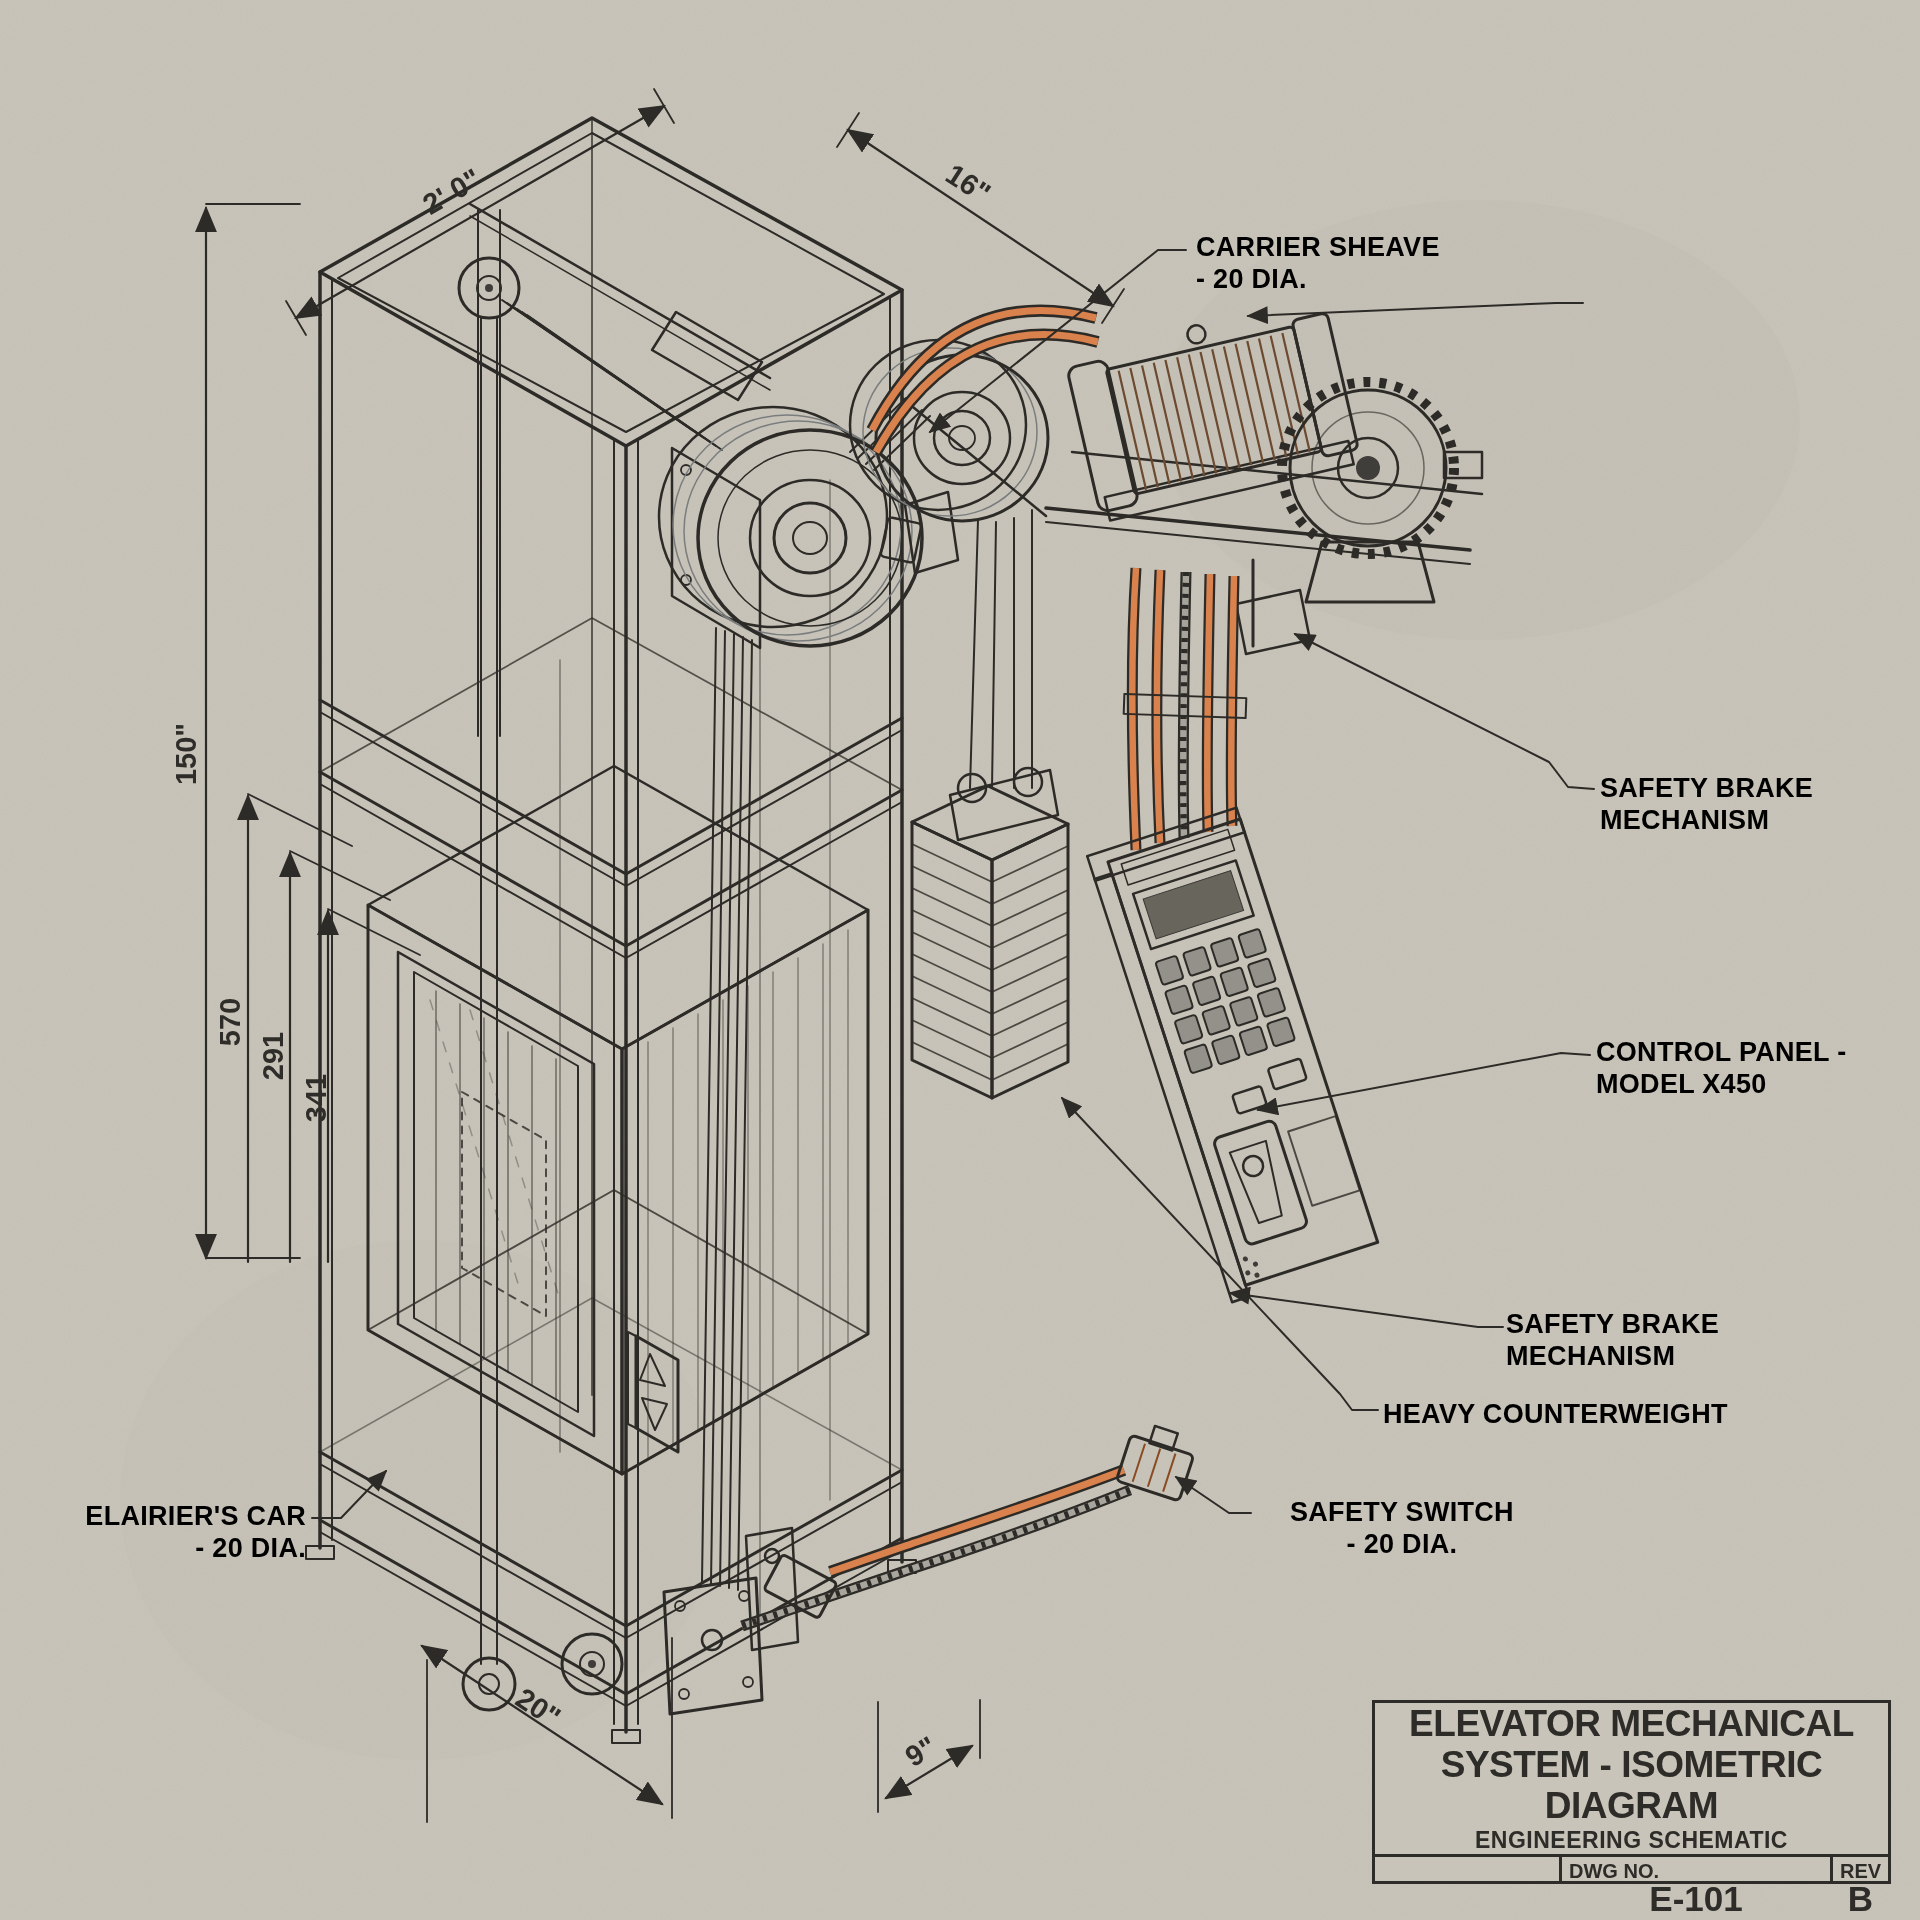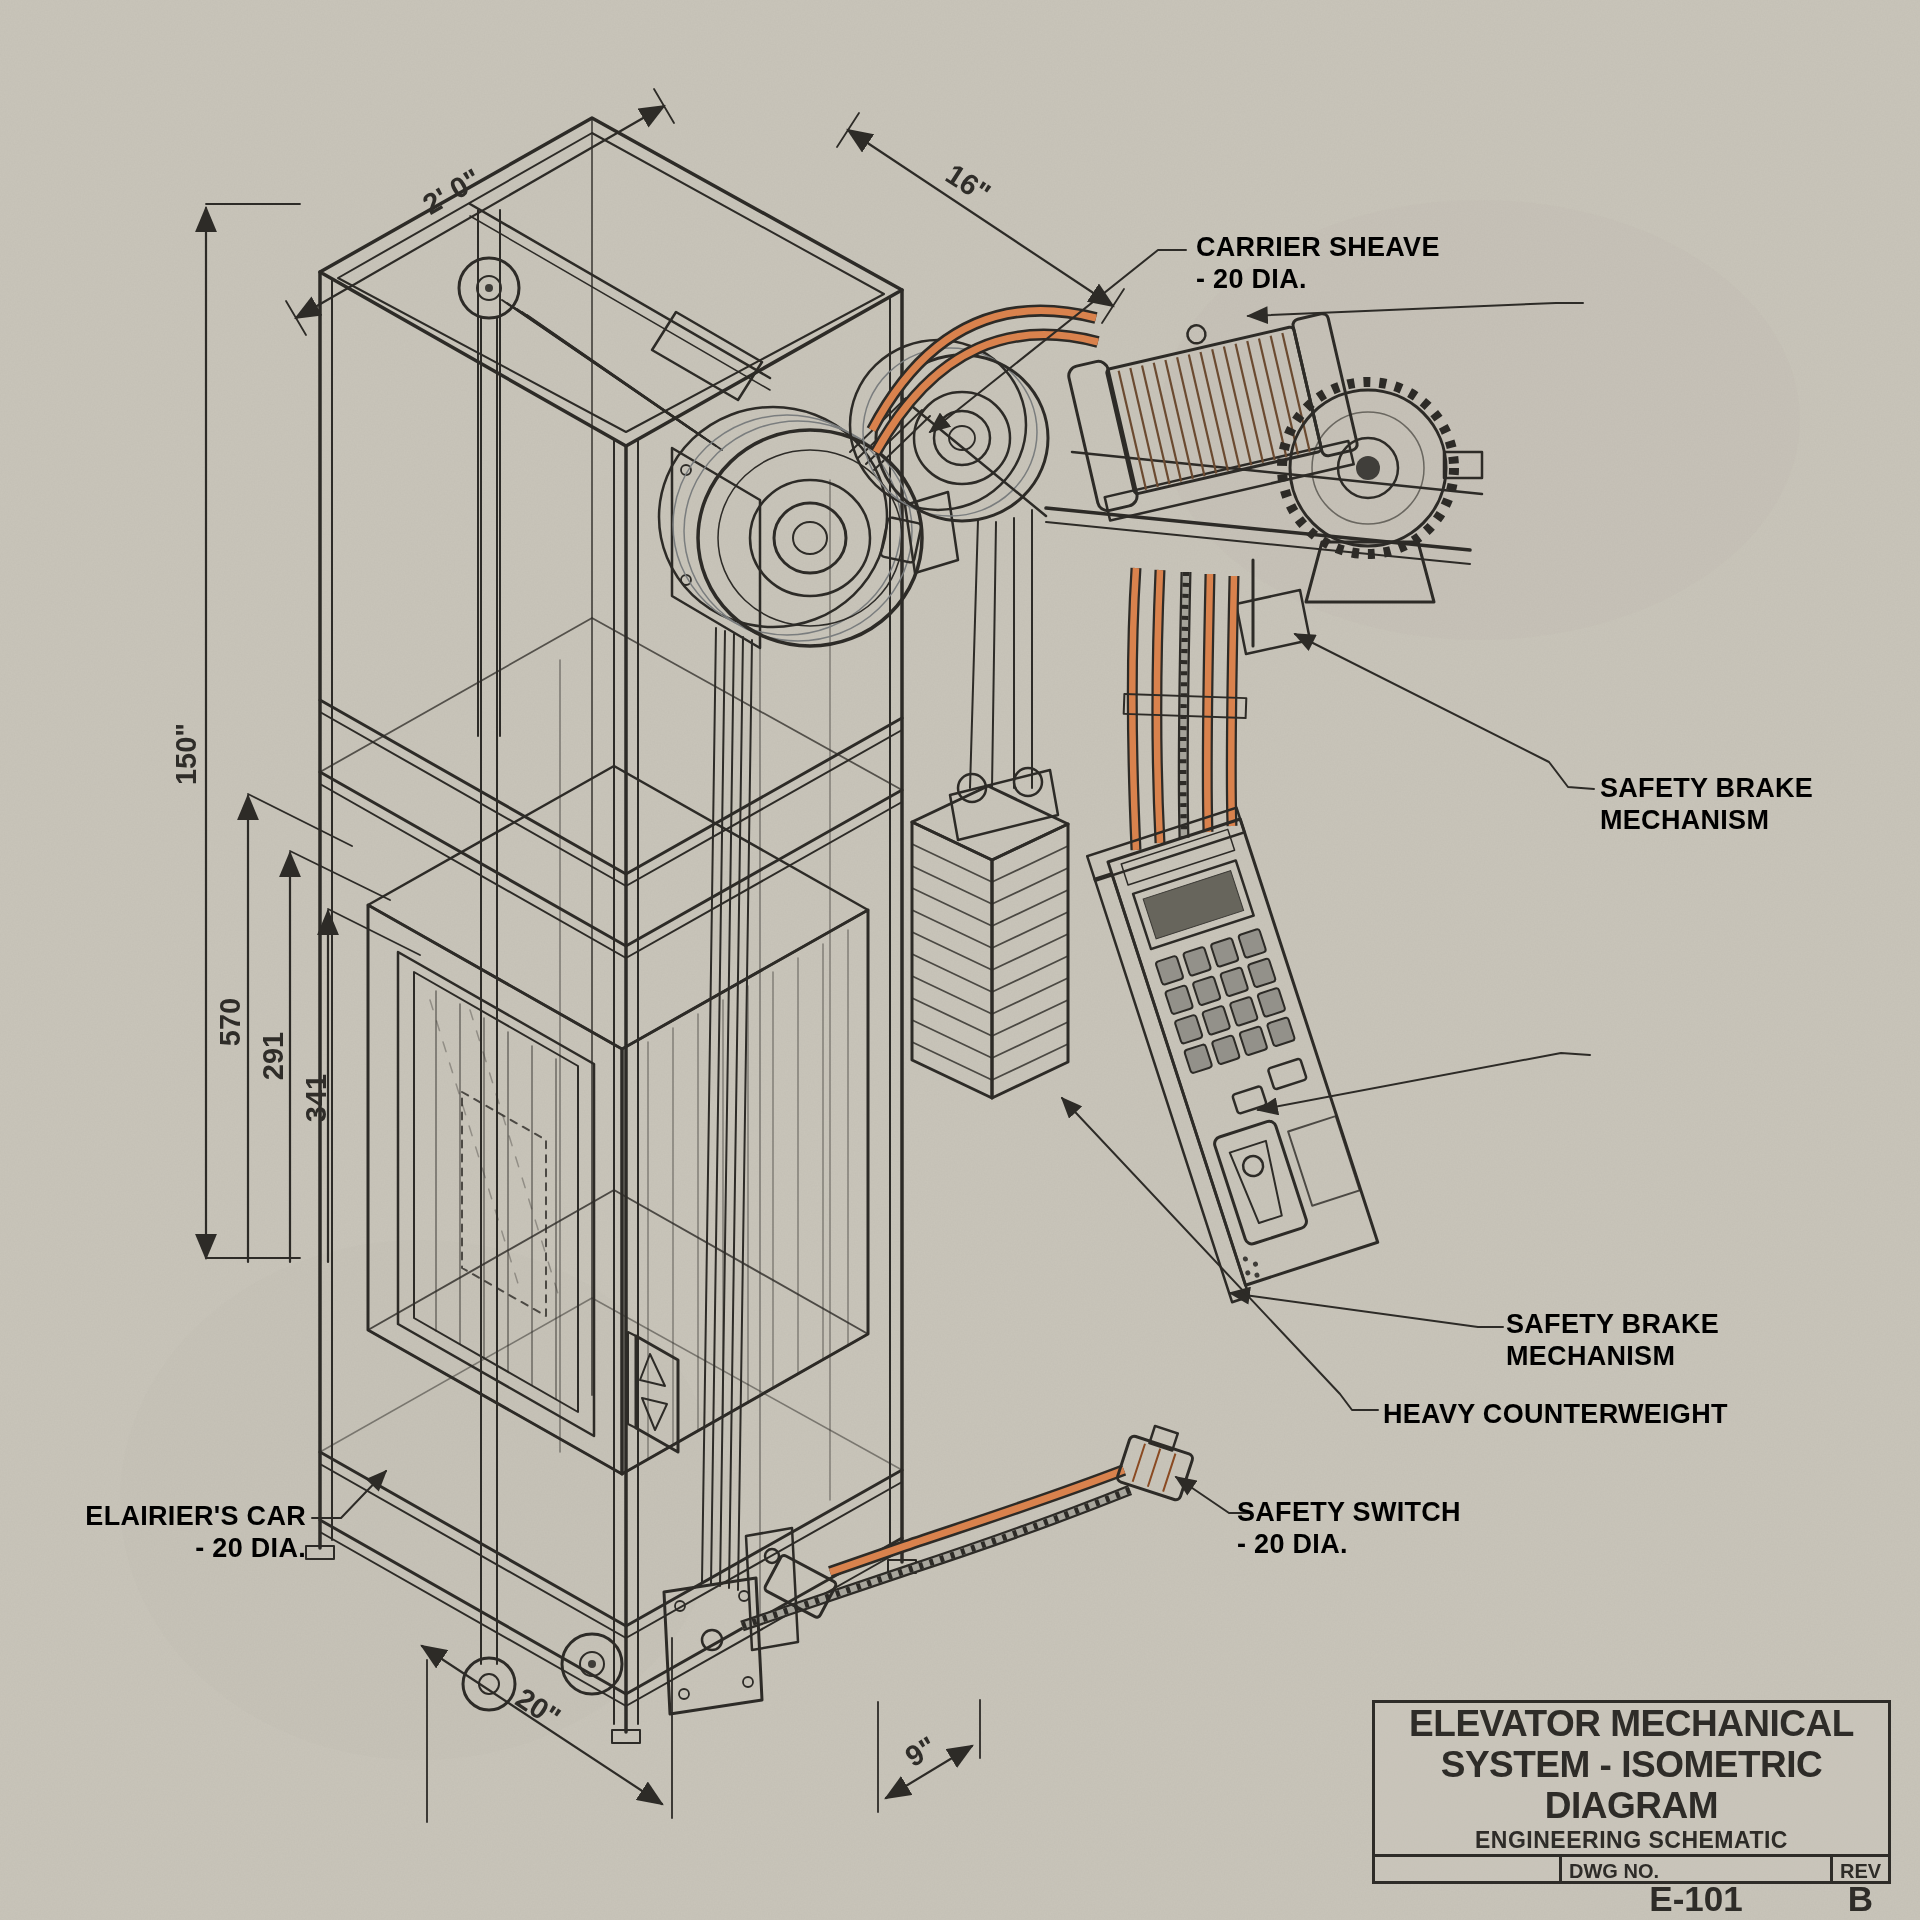--- a/index.html
+++ b/index.html
@@ -388,28 +388,32 @@
 </svg>
 
 <div class="callout" style="left:1196px;top:231px;">
   <div>CARRIER SHEAVE</div>
   <div>- 20 DIA.</div>
 </div>
 <div class="callout" style="left:1600px;top:772px;">
   <div>SAFETY BRAKE</div>
   <div>MECHANISM</div>
 </div>
+<div class="callout" style="left:1596px;top:1036px;">
+  <div>CONTROL PANEL -</div>
+  <div>MODEL X450</div>
+</div>
 <div class="callout" style="left:1506px;top:1308px;">
   <div>SAFETY BRAKE</div>
   <div>MECHANISM</div>
 </div>
 <div class="callout" style="left:1383px;top:1398px;">
   <div>HEAVY COUNTERWEIGHT</div>
 </div>
-<div class="callout" style="left:1237px;top:1496px;">
+<div class="callout" style="left:1290px;top:1496px;text-align:center;">
   <div>SAFETY SWITCH</div>
   <div>- 20 DIA.</div>
 </div>
 <div class="callout" style="right:1614px;top:1500px;text-align:right;">
   <div>ELAIRIER'S CAR</div>
   <div>- 20 DIA.</div>
 </div>
 
 <div class="dim" style="left:452px;top:192px;transform:translate(-50%,-50%) rotate(-30deg);">2' 0"</div>
 <div class="dim" style="left:968px;top:184px;transform:translate(-50%,-50%) rotate(33deg);">16"</div>

